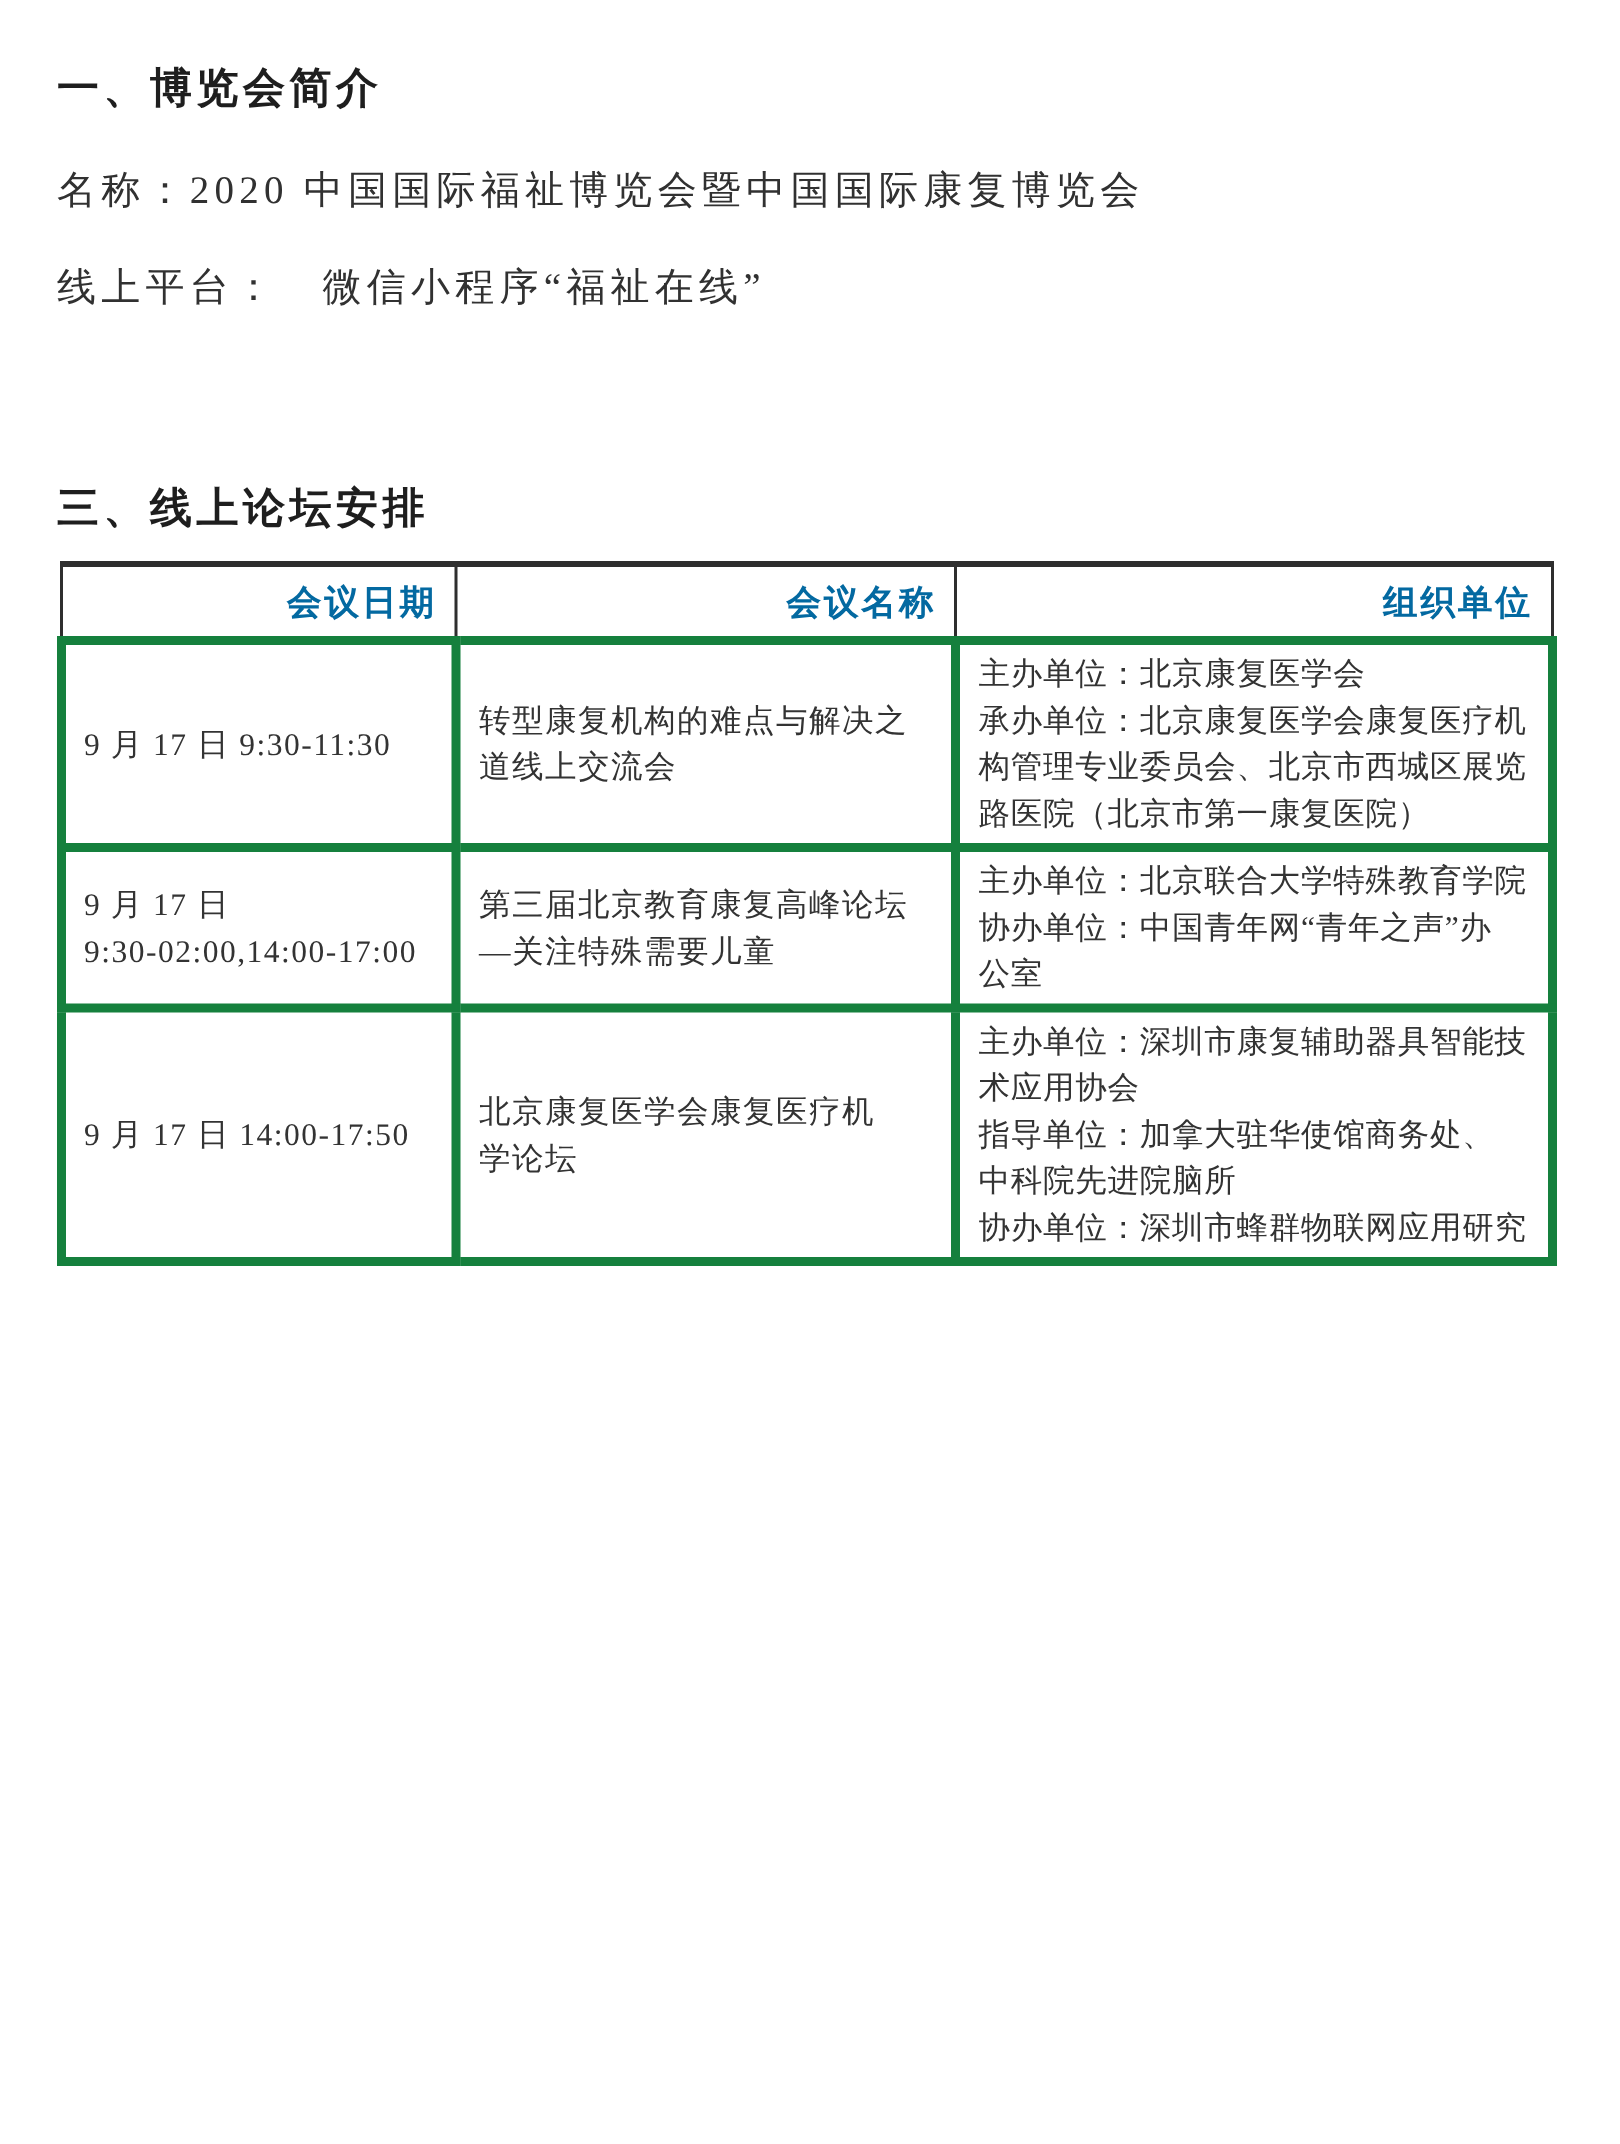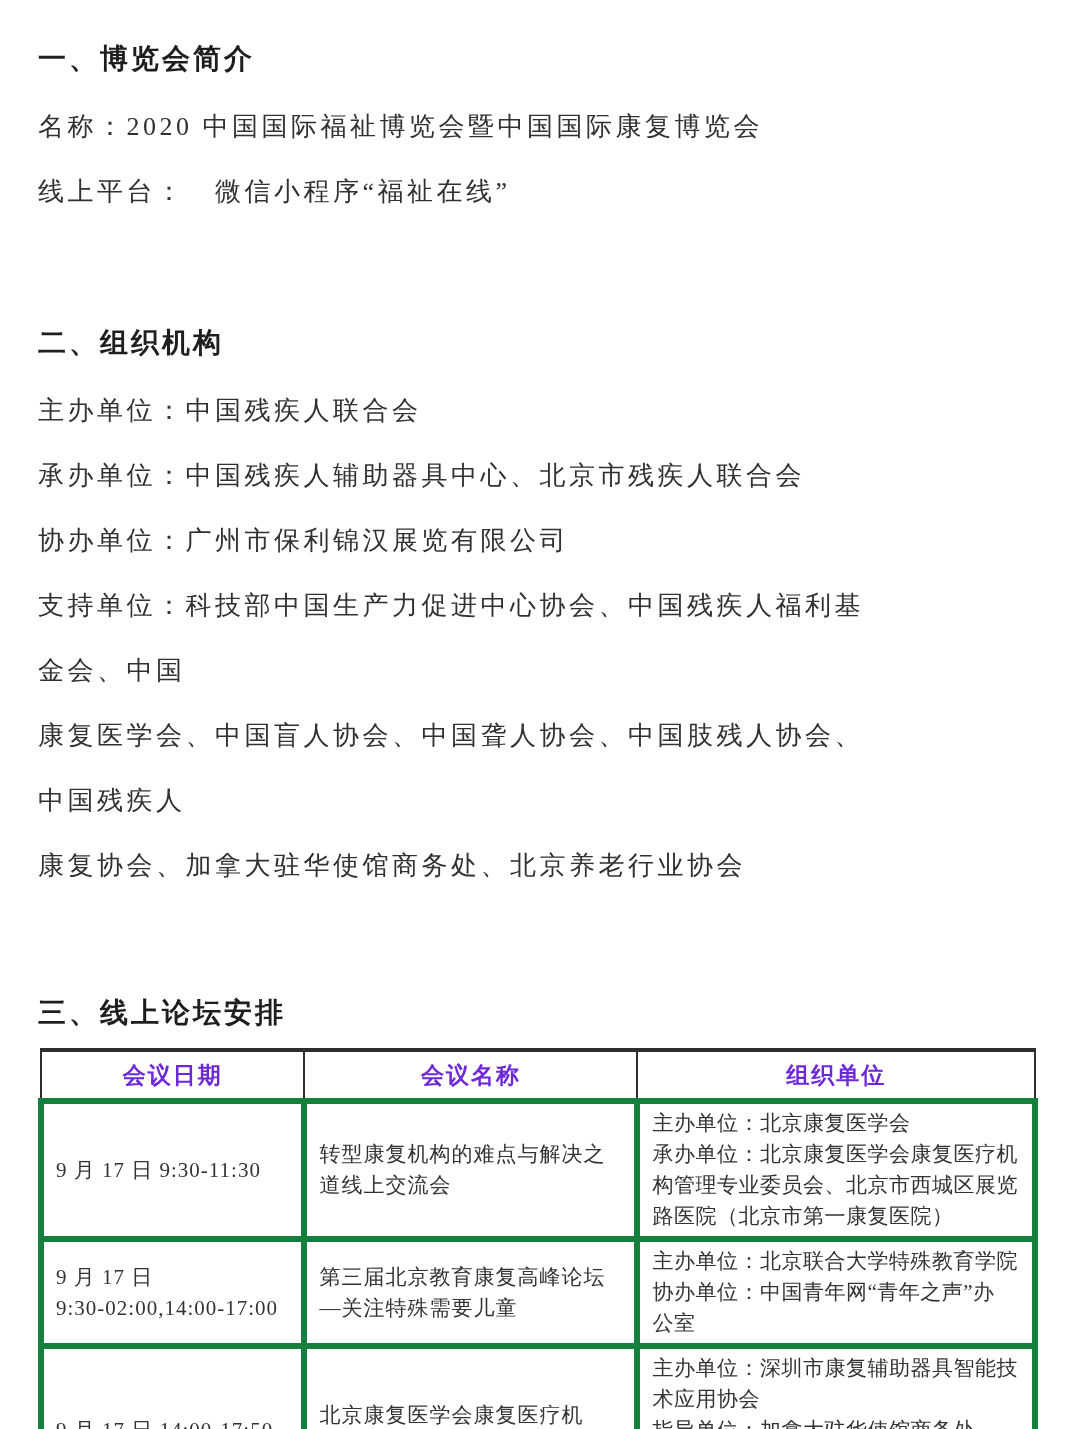--- a/index.html
+++ b/index.html
@@ -48,22 +48,22 @@
   }
   .forum-table col.c1 { width: 26.5%; }
   .forum-table col.c2 { width: 33.5%; }
   .forum-table col.c3 { width: 40%; }
   .forum-table th {
     font-family: "Liberation Sans", "DejaVu Sans", sans-serif;
     font-weight: bold;
     font-size: 23px;
     line-height: 30px;
     letter-spacing: 2px;
-    color: #6d28d9;
-    text-align: center;
+    color: #0369a1;
+    text-align: right;
     padding: 8px 12px;
     border: 2px solid #2e2e2e;
   }
   .forum-table td {
     font-size: 21px;
     line-height: 31px;
     letter-spacing: 1px;
     padding: 4px 12px;
     border: 6px solid #15803d;
     white-space: pre-wrap;
@@ -79,29 +79,20 @@
 <body>
 
 <div class="page">
 
   <section class="sec" id="sec-intro">
     <h2 class="sec-title">一、博览会简介</h2>
     <p class="body-line">名称：2020 中国国际福祉博览会暨中国国际康复博览会</p>
     <p class="body-line">线上平台：　微信小程序“福祉在线”</p>
   </section>
 
-  <section class="sec" id="sec-organization">
-    <h2 class="sec-title">二、组织机构</h2>
-    <p class="body-line">主办单位：中国残疾人联合会</p>
-    <p class="body-line">承办单位：中国残疾人辅助器具中心、北京市残疾人联合会</p>
-    <p class="body-line">协办单位：广州市保利锦汉展览有限公司</p>
-    <p class="body-line">支持单位：科技部中国生产力促进中心协会、中国残疾人福利基金会、中国
-康复医学会、中国盲人协会、中国聋人协会、中国肢残人协会、中国残疾人
-康复协会、加拿大驻华使馆商务处、北京养老行业协会</p>
-  </section>
 
   <section class="sec" id="sec-forum">
     <h2 class="sec-title">三、线上论坛安排</h2>
 
     <table class="forum-table">
       <colgroup>
         <col class="c1">
           <col class="c2">
           <col class="c3">
       </colgroup>

